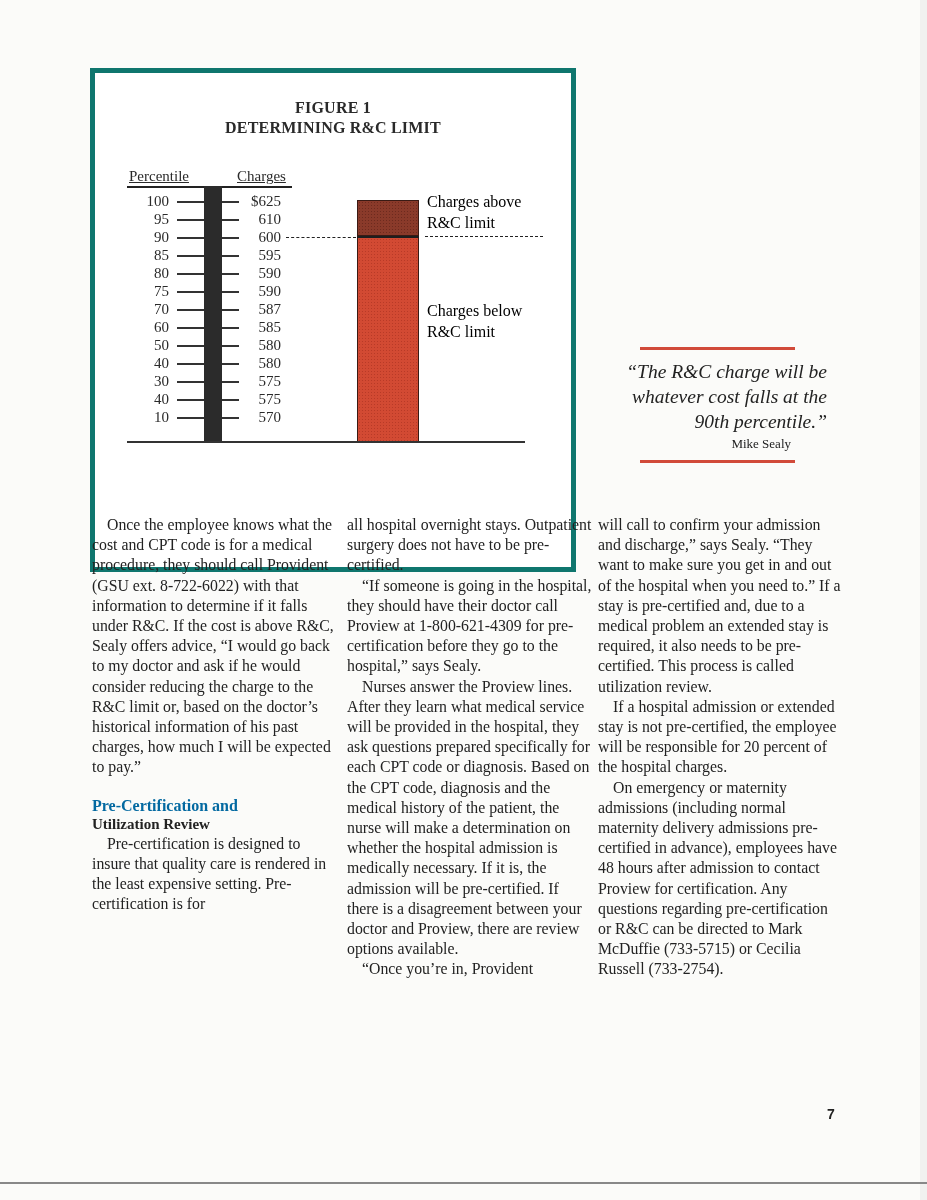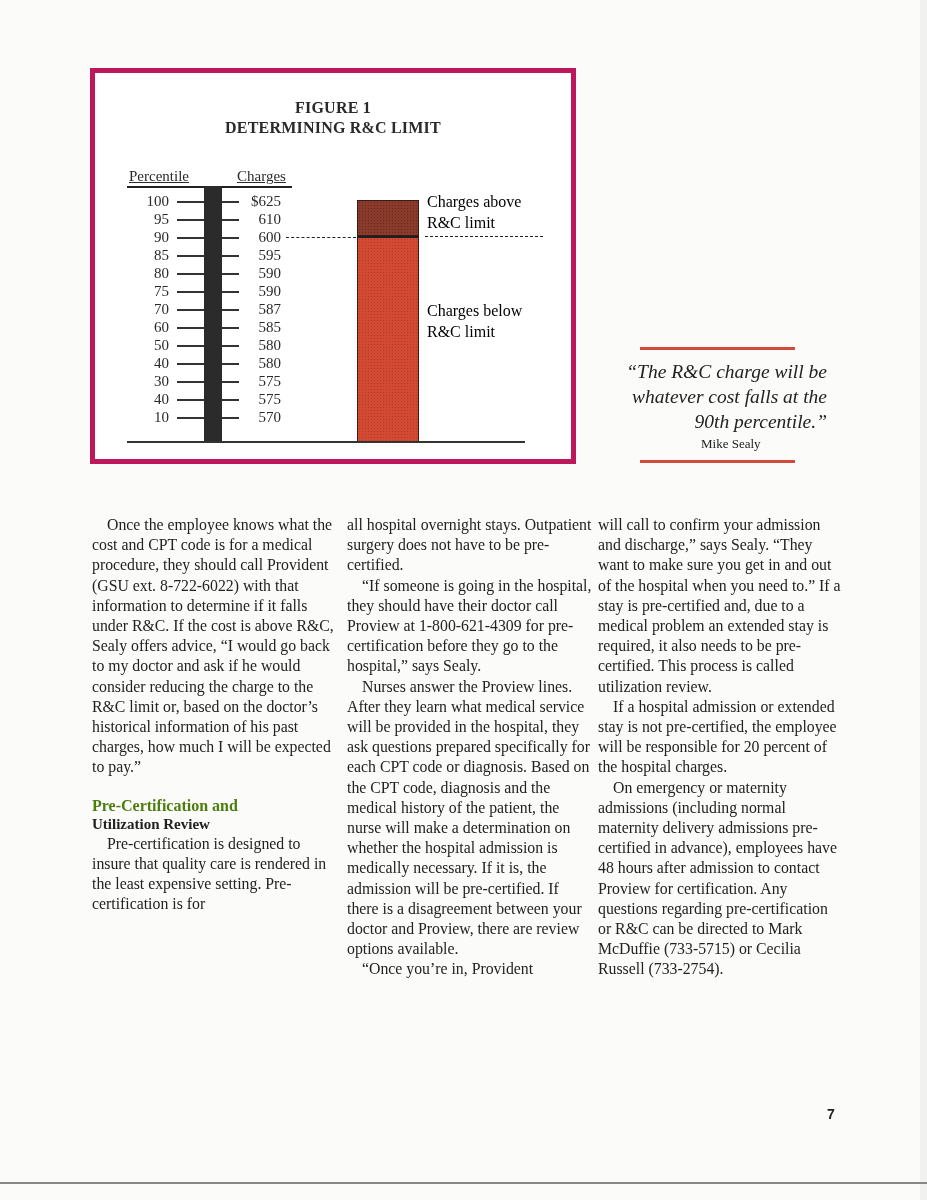--- a/index.html
+++ b/index.html
@@ -13,22 +13,22 @@
     position: absolute; left: 920px; top: 0; width: 7px; height: 1200px;
     background: #f1f1ef;
   }
   .page-edge-bottom {
     position: absolute; left: 0; top: 1182px; width: 927px; height: 2px;
     background: #888;
   }
 
   
   .figure {
-    position: absolute; left: 90px; top: 68px; width: 486px; height: 396px;
-    border: 5px solid #be185d; box-sizing: border-box; background: #fff;
+    position: absolute; left: 90px; top: 68px; width: 486px; height: 504px;
+    border: 5px solid #0f766e; box-sizing: border-box; background: #fff;
   }
   .fig-title {
     position: absolute; left: 0; right: 0; text-align: center;
     font-weight: bold; font-size: 16px; letter-spacing: 0.2px; color: #2a2a2a;
   }
   .fig-title.l1 { top: 26px; }
   .fig-title.l2 { top: 46px; }
 
   .col-head {
     position: absolute; top: 95px; font-size: 15px; color: #2a2a2a;
@@ -87,35 +87,35 @@
   .quote-rule {
     position: absolute; left: 640px; width: 155px; height: 3px; background: #d14a3a;
   }
   .quote-rule.top { top: 347px; }
   .quote-rule.bottom { top: 460px; }
   .quote-text {
     position: absolute; left: 612px; top: 359px; width: 215px;
     font-style: italic; font-size: 19.5px; line-height: 25px; text-align: right; color: #222;
   }
   .quote-author {
-    position: absolute; left: 701px; top: 436px; width: 115px; text-align: left;
+    position: absolute; left: 676px; top: 436px; width: 115px; text-align: right;
     font-size: 13px; color: #222;
   }
 
   
   .column {
     position: absolute; top: 515px; font-size: 15.8px; line-height: 20.2px; color: #222;
   }
   .column.c1 { left: 92px; width: 248px; }
   .column.c2 { left: 347px; width: 245px; }
   .column.c3 { left: 598px; width: 245px; }
   .column p { margin: 0; }
   .column p.indent { text-indent: 15px; }
   .subhead {
-    margin: 18px 0 0 0; font-weight: bold; font-size: 16px; line-height: 19px; color: #4d7c0f;
+    margin: 18px 0 0 0; font-weight: bold; font-size: 16px; line-height: 19px; color: #0369a1;
   }
   .subhead2 { margin: 0; font-weight: bold; font-size: 15px; line-height: 19px; }
   .page-number {
     position: absolute; left: 827px; top: 1106px; font-weight: bold; font-size: 14px;
     font-family: "Liberation Sans", sans-serif; color: #222;
   }
 </style>
 </head>
 <body>
 

